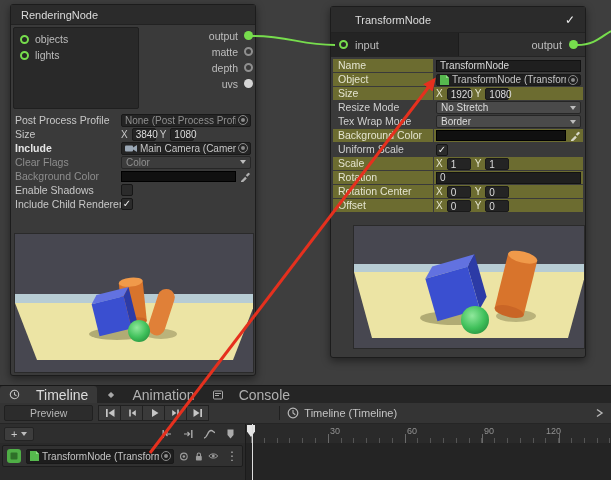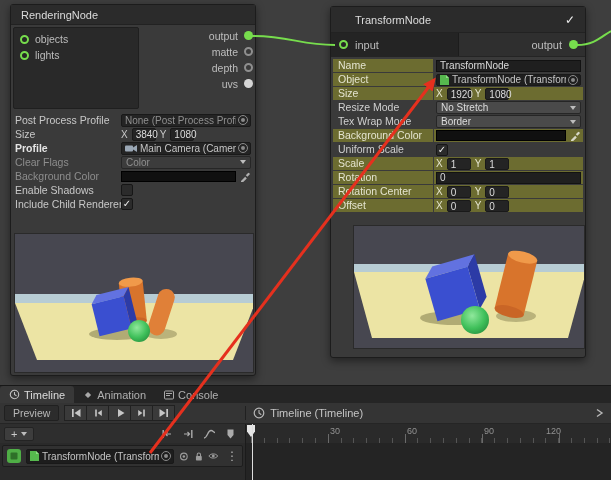--- a/index.html
+++ b/index.html
@@ -61,24 +61,24 @@
 .tfield.wide{flex:1}
 .gval .numfield,.gval .objfield{height:12px}
 .gval .axis{color:#e4e4cf}
 
 .preview{position:absolute;background:#474750;overflow:hidden;border:1px solid #2a2a2a}
 #rnode .preview{left:3px;top:228px;width:240px;height:140px}
 #tnode .preview{left:22px;top:218px;width:232px;height:124px}
 
 #bottom{position:absolute;left:0;top:385px;width:611px;height:95px;background:#2b2b2b;border-top:1px solid #181818;z-index:2}
 .tabbar{display:flex;height:17px;background:#252525;align-items:flex-end}
-.tab{display:flex;align-items:center;gap:4px;height:17px;padding:0 9px;color:#b0b0b0;font-size:11px}
+.tab{display:flex;align-items:center;gap:16px;height:17px;padding:0 9px;color:#b0b0b0;font-size:14px}
 .tab.active{background:#383838;border-radius:3px 3px 0 0;color:#dcdcdc}
 .tbar{display:flex;align-items:center;height:21px;background:#343434;border-bottom:1px solid #252525;padding:0 4px}
-.pvw{background:#2c2c2c;border:1px solid #202020;border-radius:2px;color:#b8b8b8;font-size:10.5px;height:16px;padding:0 8px;font-family:inherit}
+.pvw{background:#2c2c2c;border:1px solid #202020;border-radius:2px;color:#b8b8b8;font-size:10.5px;height:16px;padding:0 25px;font-family:inherit}
 .pgroup{display:flex;margin-left:6px}
 .pbtn{width:23px;height:16px;background:#3a3a3a;border:1px solid #212121;display:flex;align-items:center;justify-content:center;margin-left:-1px;padding:0}
 .vsep{width:1px;height:14px;background:#202020;margin:0 7px 0 70px}
 .tsel{display:flex;align-items:center;gap:5px;color:#c4c4c4;font-size:11px}
 .chev{margin-left:auto;margin-right:3px}
 .row2{display:flex;height:19px}
 .r2left{width:246px;background:#2e2e2e;border-right:1px solid #1b1b1b;display:flex;align-items:center;padding:0 4px}
 .addbtn{display:flex;align-items:center;gap:4px;background:#3d3d3d;border:1px solid #232323;border-radius:2px;height:14px;padding:0 6px;color:#cccccc;font-size:11px;font-family:inherit}
 .r2icons{margin-left:auto;display:flex;gap:9px;margin-right:5px;align-items:center}
 .ruler{position:relative;flex:1;background:#2a2a2a;overflow:hidden}
@@ -153,21 +153,21 @@
     <div class="prow">
       <span class="plbl">Size</span>
       <span class="xy">
         <span class="axis">X</span>
         <span class="numfield">3840</span>
         <span class="axis">Y</span>
         <span class="numfield">1080</span>
       </span>
     </div>
     <div class="prow">
-      <span class="plbl bold">Profile</span>
+      <span class="plbl bold">Include</span>
       <span class="objfield">
         <svg class="aicon" width="12" height="9" viewBox="0 0 12 9" style="margin-right:3px">
             <rect x="0" y="1.5" width="8" height="6" rx="1" fill="#9aa7b5"></rect>
             <polygon points="8,3.5 12,1 12,8 8,5.5" fill="#9aa7b5"></polygon>
           </svg>
         <span class="objtxt">Main Camera (Camera)</span>
         <span class="picker">
             <i></i>
           </span>
       </span>

